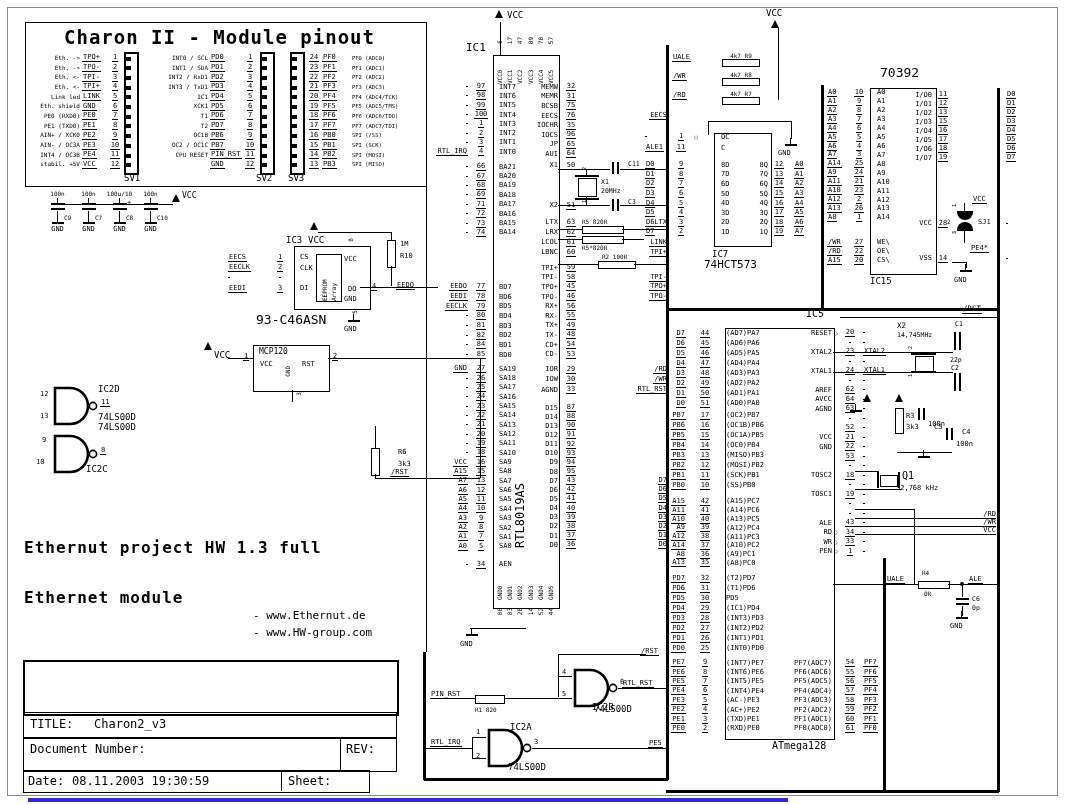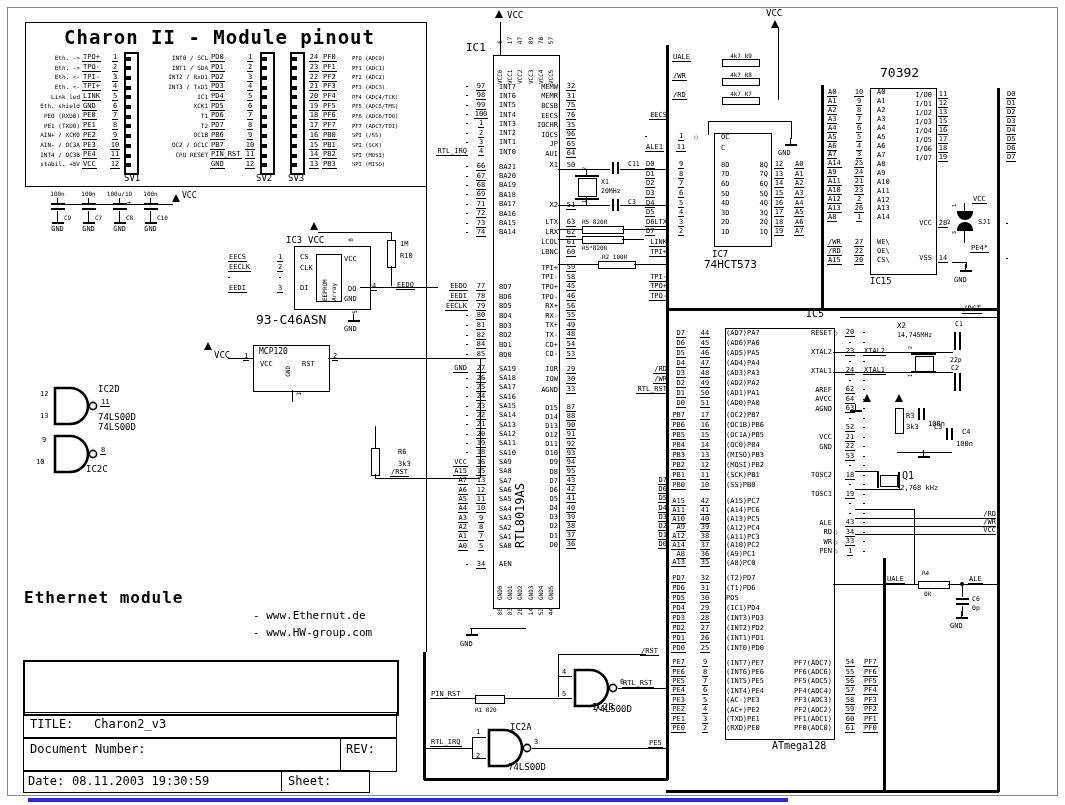--- a/index.html
+++ b/index.html
@@ -568,20 +568,21 @@
   <div class="lbl ref" style="left:98px;top:422px">74LS00D</div>
   <svg class="gate" style="left:52px;top:432px" width="48" height="44" viewBox="0 0 48 44">
       <path d="M3,4 h15 a18,18 0 0 1 0,36 h-15 z" fill="#fff" stroke="#000" stroke-width="2.6"></path>
       <circle cx="41" cy="22" r="3.6" fill="#fff" stroke="#000" stroke-width="1.6"></circle>
     </svg>
   <div class="lbl" style="left:42px;top:436px">9</div>
   <div class="lbl" style="left:36px;top:458px">10</div>
   <div class="lbl u" style="left:100px;top:446px">8</div>
   <div class="lbl ref" style="left:86px;top:464px">IC2C</div>
 
+  <div class="lbl proj" style="left:24px;top:538px">Ethernut project HW 1.3 full</div>
   <div class="lbl proj" style="left:24px;top:588px">Ethernet module</div>
   <div class="lbl" style="left:253px;top:609px;font-size:11px;line-height:13px">- www.Ethernut.de</div>
   <div class="lbl" style="left:253px;top:626px;font-size:11px;line-height:13px">- www.HW-group.com</div>
 
   <div class="box" style="left:23px;top:660px;width:372px;height:52px;border-width:2px"></div>
   <div class="box" style="left:23px;top:712px;width:372px;height:25px;border-width:1.4px"></div>
   <div class="lbl t12" style="left:30px;top:717px">TITLE:</div>
   <div class="lbl t12" style="left:94px;top:717px">Charon2_v3</div>
   <div class="box" style="left:23px;top:737px;width:372px;height:33px;border-width:1.4px"></div>
   <div class="lbl t12" style="left:30px;top:742px">Document Number:</div>

